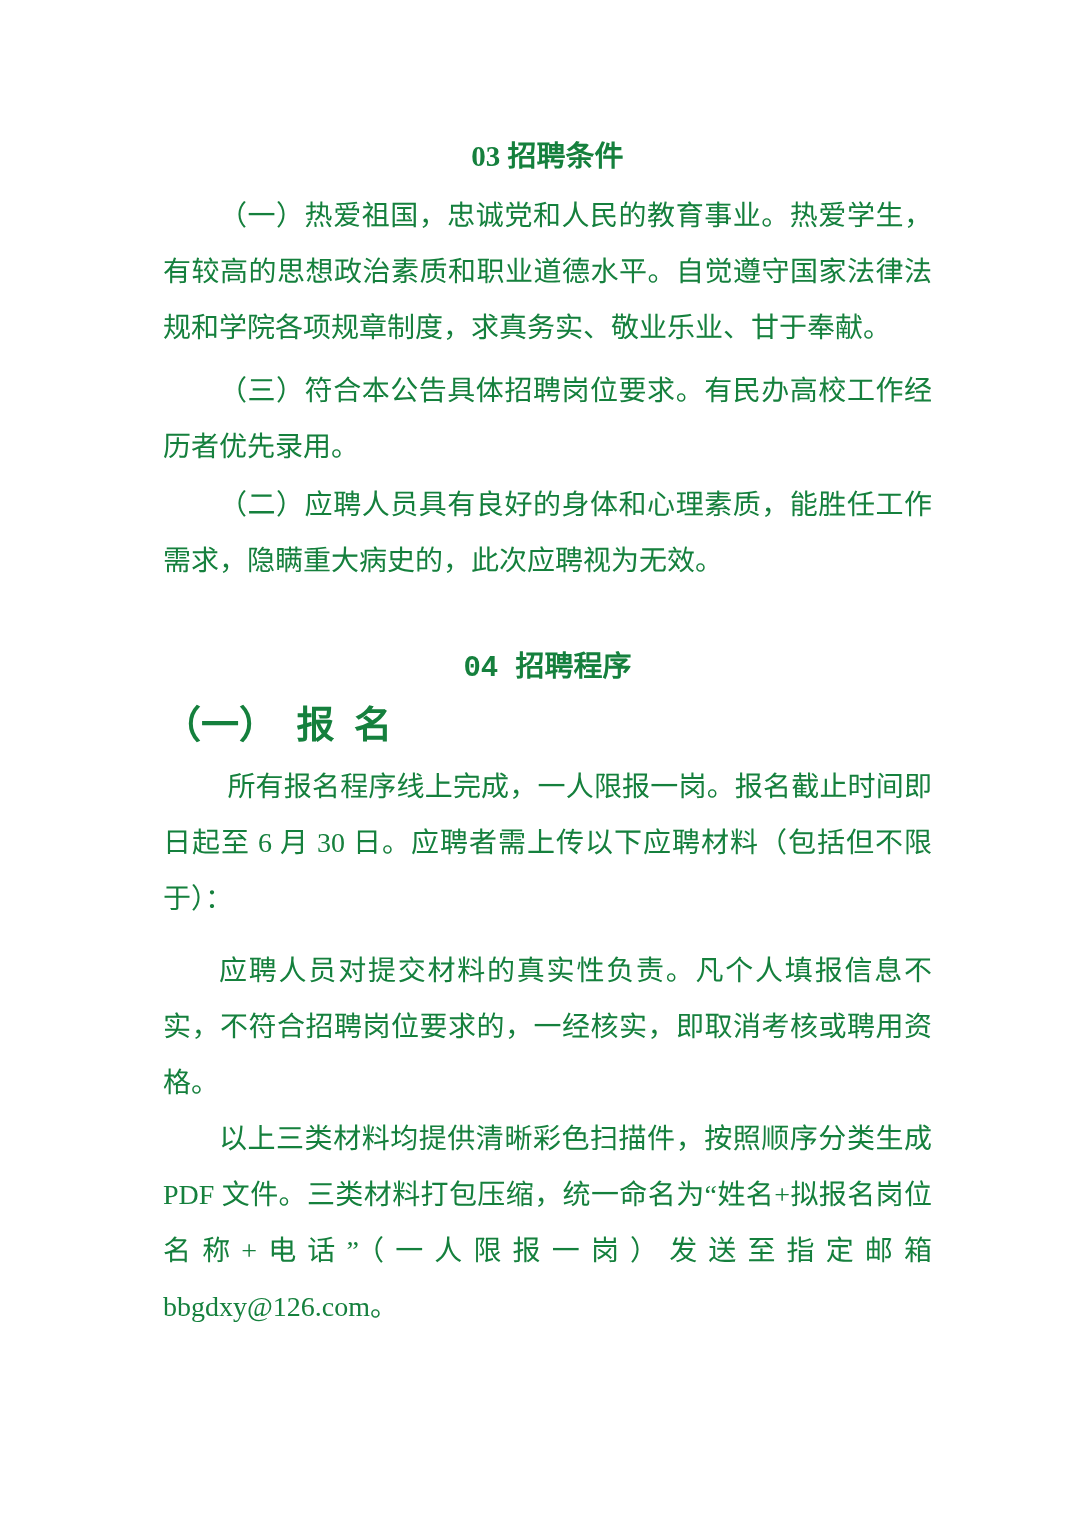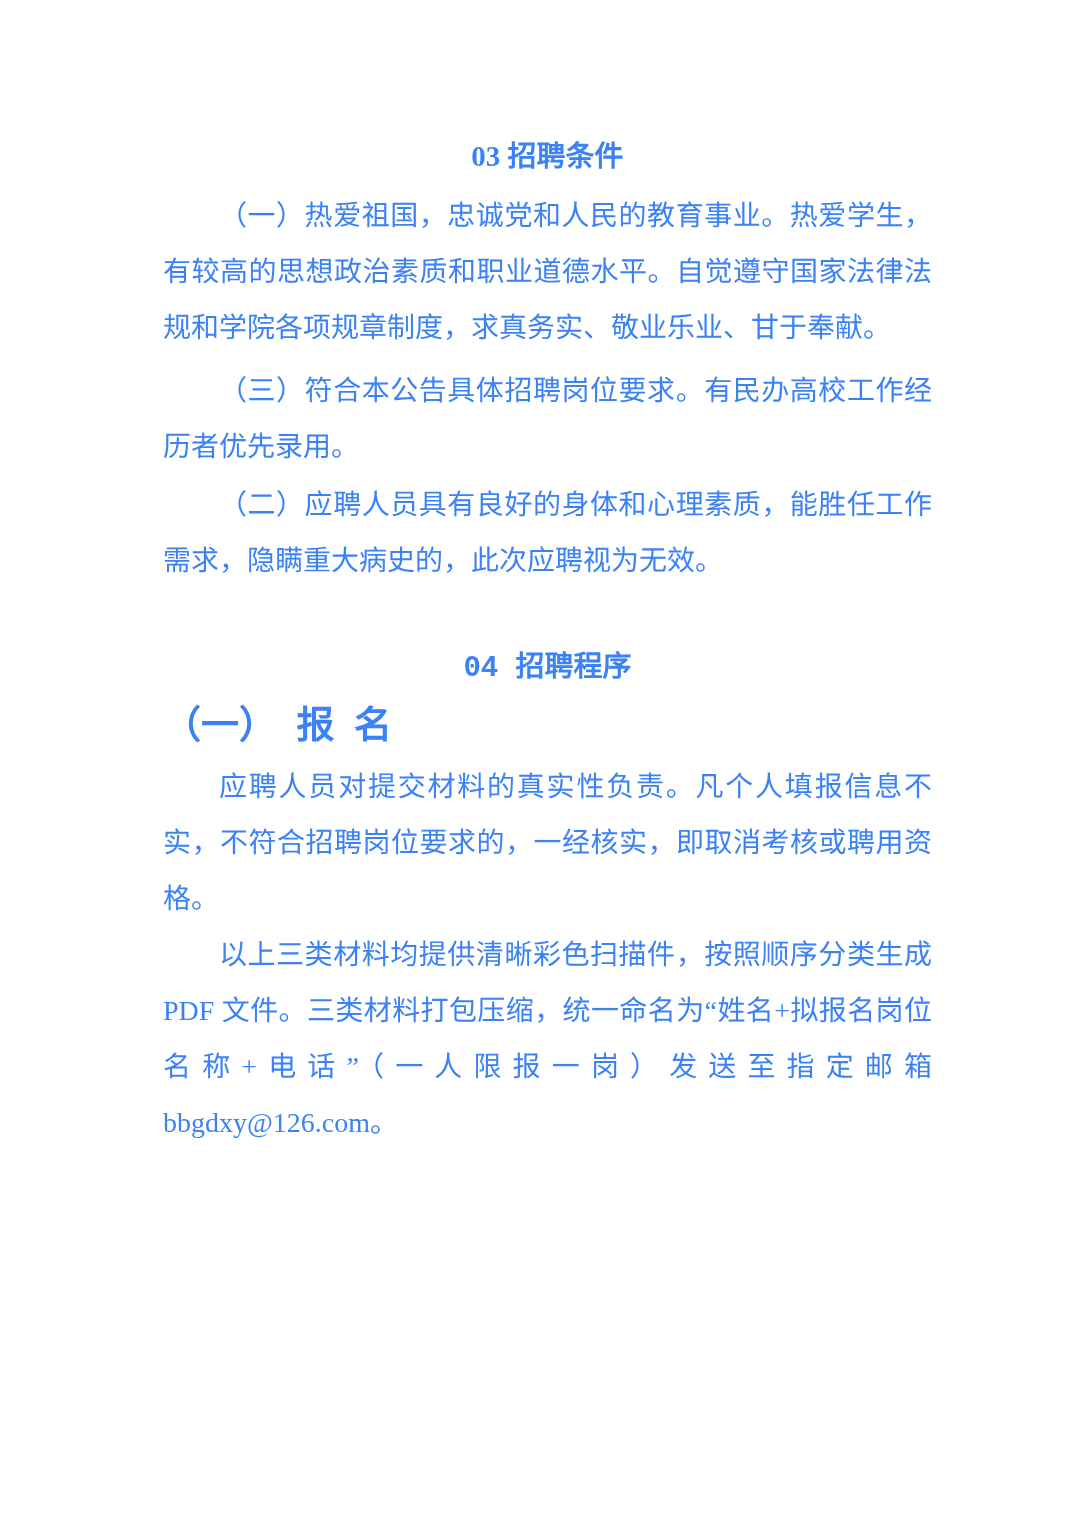--- a/index.html
+++ b/index.html
@@ -12,21 +12,21 @@
     height: 1527px;
     overflow: hidden;
     font-family: "Liberation Serif", "DejaVu Serif", serif;
   }
   .page {
     box-sizing: border-box;
     width: 1080px;
     height: 1278px;
     background: #ffffff;
     padding: 128px 148px 0 163px;
-    color: #3b82f6;
+    color: #15803d;
     font-size: 28px;
     line-height: 56px;
   }
   .section-heading {
     font-size: 29px;
     font-weight: bold;
     text-align: center;
     line-height: 56px;
     margin: 0 0 4px 0;
   }
@@ -64,19 +64,20 @@
 
   <p class="para tight">（三）符合本公告具体招聘岗位要求。有民办高校工作经历者优先录用。</p>
 
   <p class="para tight">（二）应聘人员具有良好的身体和心理素质，能胜任工作需求，隐瞒重大病史的，此次应聘视为无效。</p>
 
 
   <h2 class="section-heading second">04 招聘程序</h2>
 
   <h3 class="sub-heading">（一） 报 名</h3>
 
+  <p class="para indent-wide gap-md">所有报名程序线上完成，一人限报一岗。报名截止时间即日起至 6 月 30 日。应聘者需上传以下应聘材料（包括但不限于）：</p>
 
 
   <p class="para last-of-block">应聘人员对提交材料的真实性负责。凡个人填报信息不实，不符合招聘岗位要求的，一经核实，即取消考核或聘用资格。</p>
 
   <p class="para last-of-block">以上三类材料均提供清晰彩色扫描件，按照顺序分类生成 PDF 文件。三类材料打包压缩，统一命名为“姓名+拟报名岗位名称+电话”（一人限报一岗）发送至指定邮箱 bbgdxy@126.com。</p>
 
 </div>
 
 </body></html>

